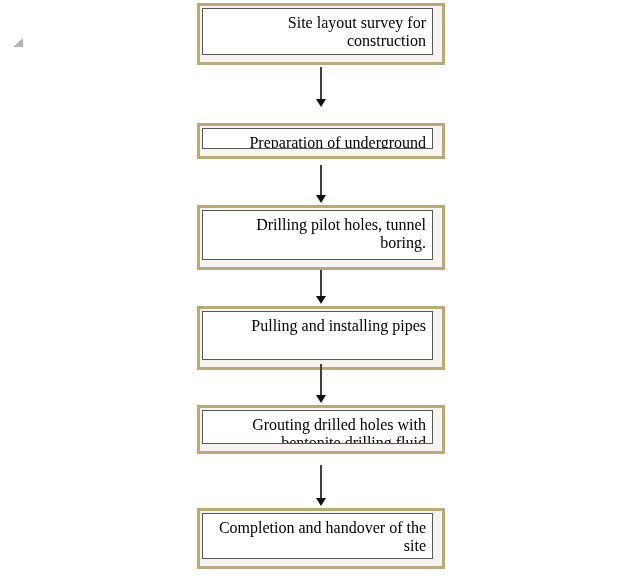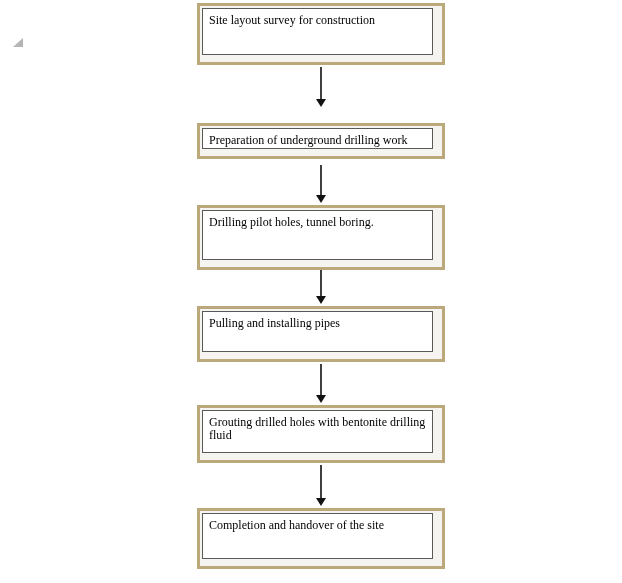--- a/index.html
+++ b/index.html
@@ -26,28 +26,28 @@
   }
   .step .inner{
     position:absolute;left:2px;top:2px;right:9px;bottom:7px;
     box-sizing:border-box;
     border:1px solid var(--inner-border,#595959);
     background:var(--box-fill,#ffffff);
     overflow:hidden;
   }
   .step .label{
     padding:5px 6px 0 6px;
-    font-size:12px;line-height:1.1;
-    text-align:left;color:var(--text,#000000);
+    font-size:16px;line-height:1.1;
+    text-align:right;color:var(--text,#000000);
   }
   .b1{top:3px;height:62px;}
   .b2{top:123px;height:36px;}
   .b3{top:205px;height:65px;}
-  .b4{top:306px;height:56px;}
-  .b5{top:405px;height:58px;}
+  .b4{top:306px;height:64px;}
+  .b5{top:405px;height:49px;}
   .b6{top:508px;height:61px;}
   
   .arrow{
     position:absolute;left:315px;width:12px;
     display:flex;flex-direction:column;align-items:center;
   }
   .arrow .shaft{
     width:2px;flex:1 1 auto;
     background:var(--arrow,#3f3f3f);
   }

